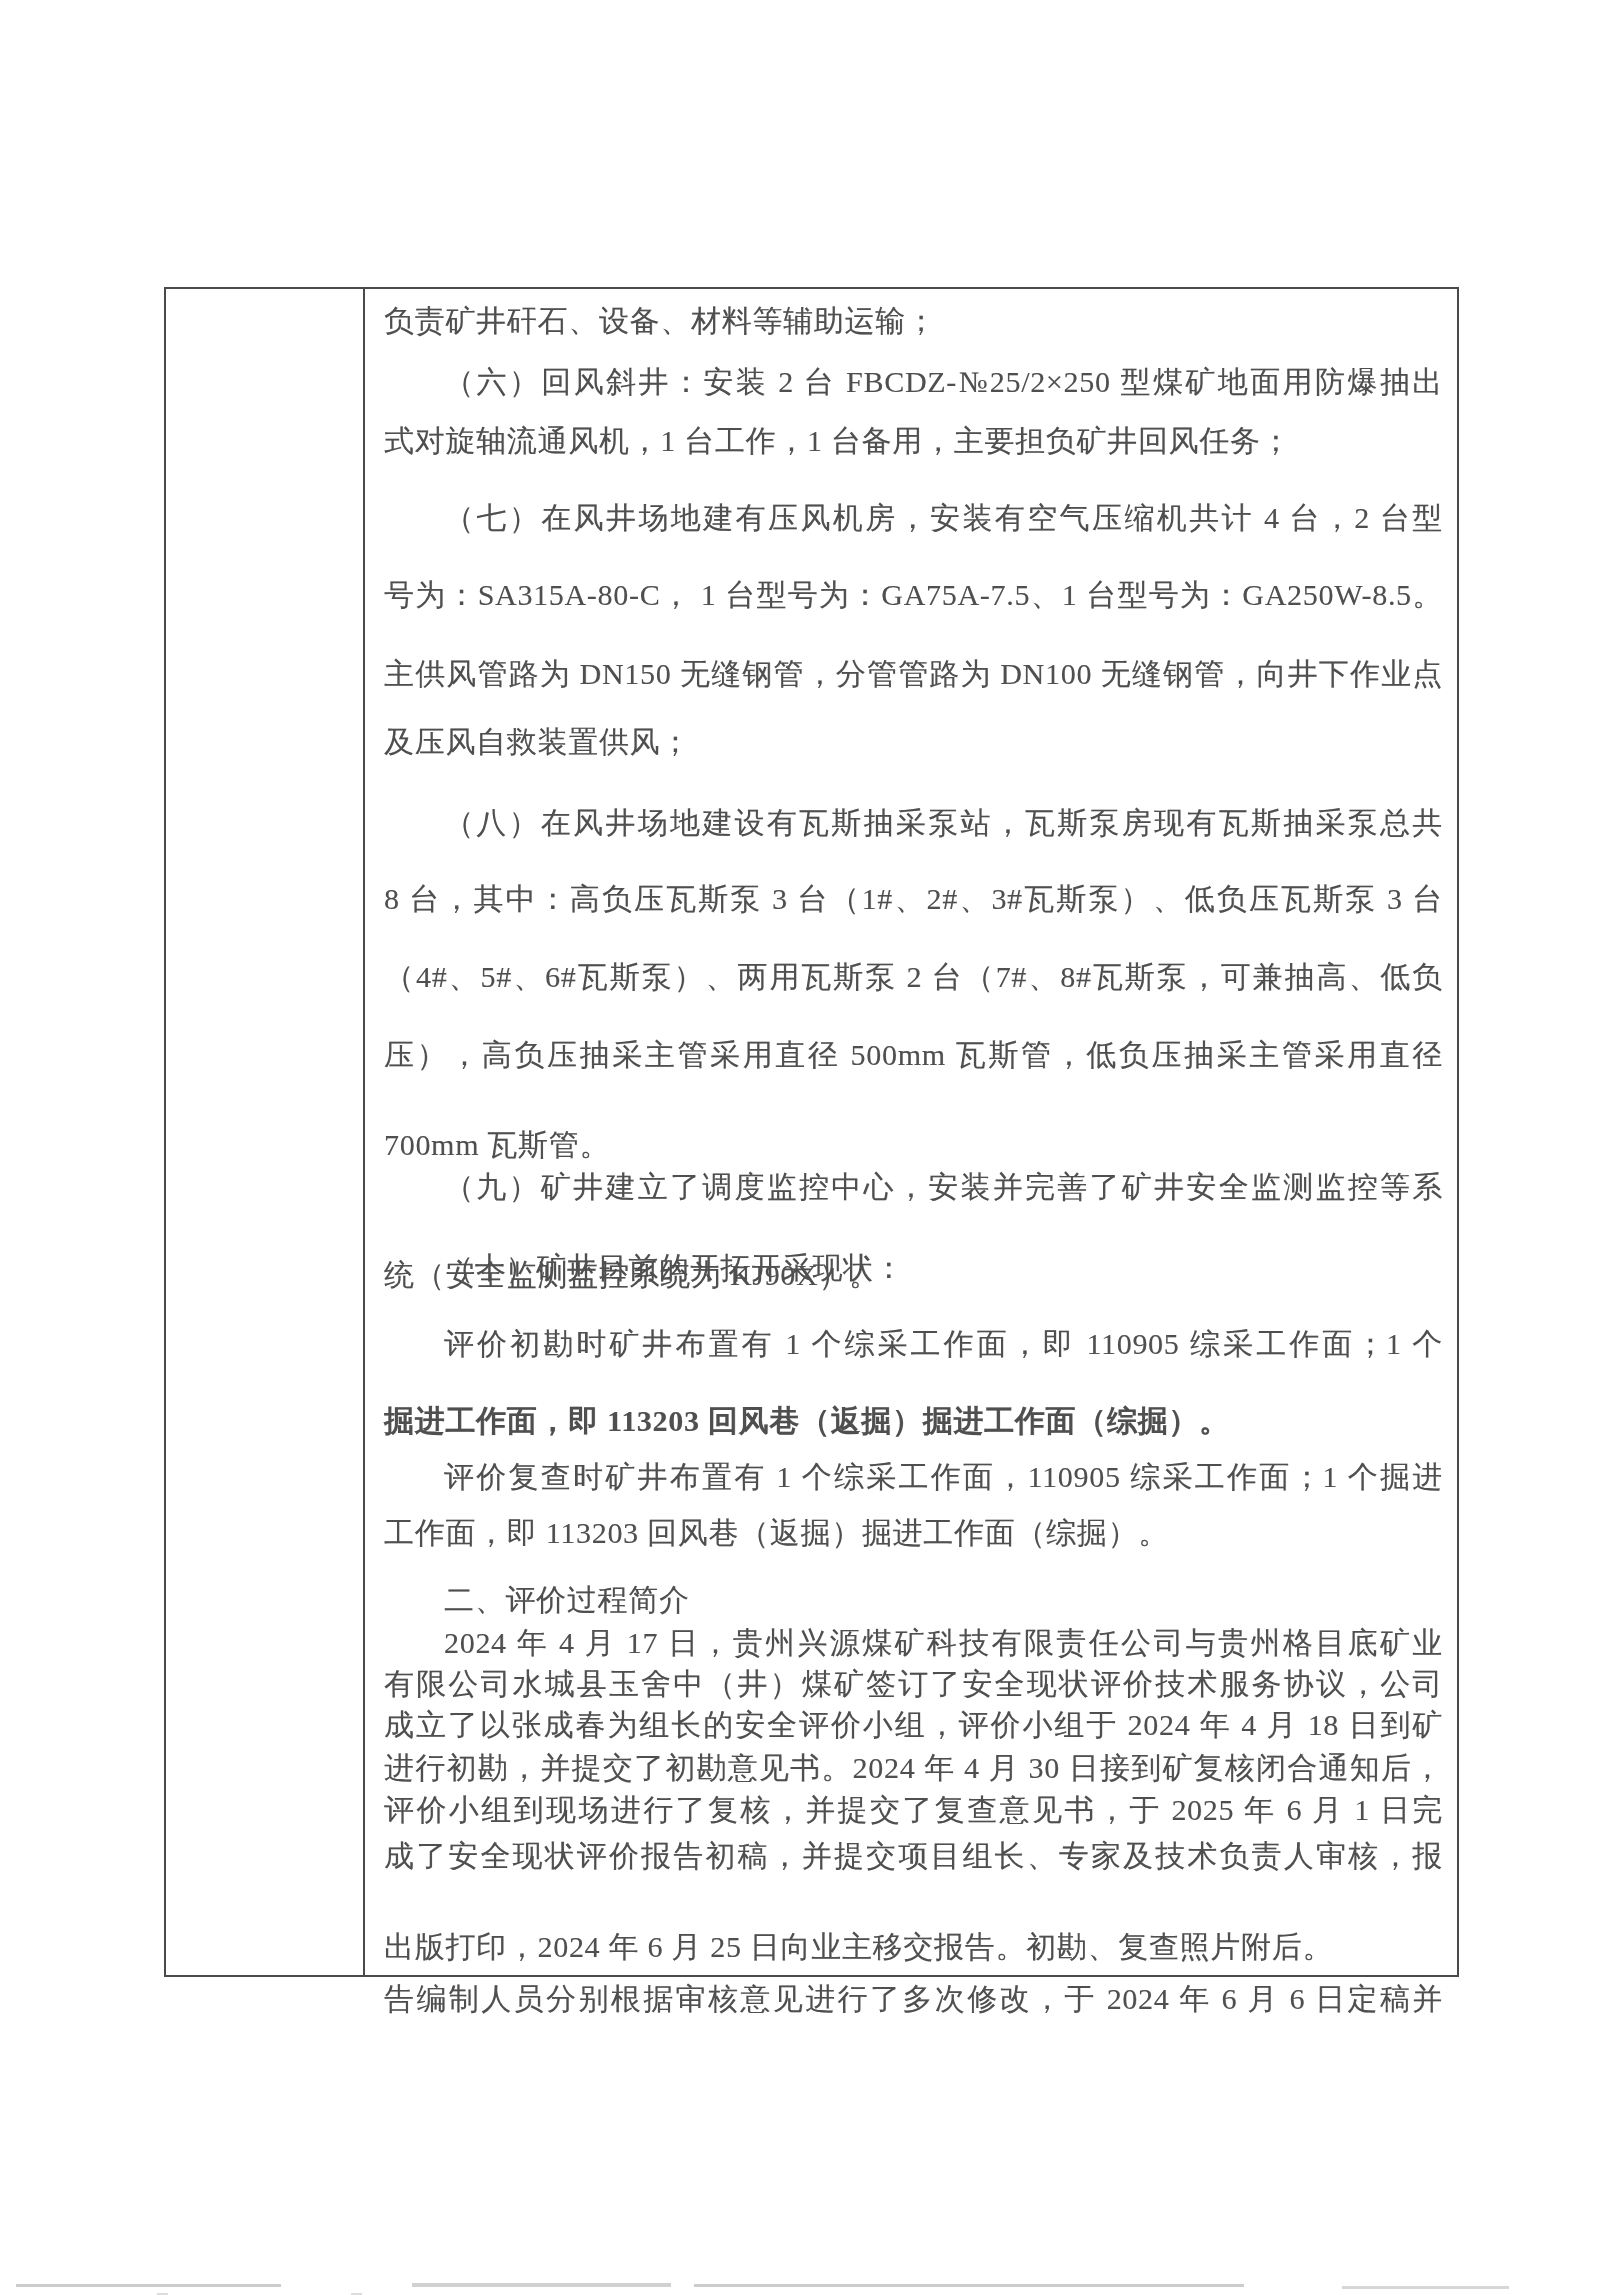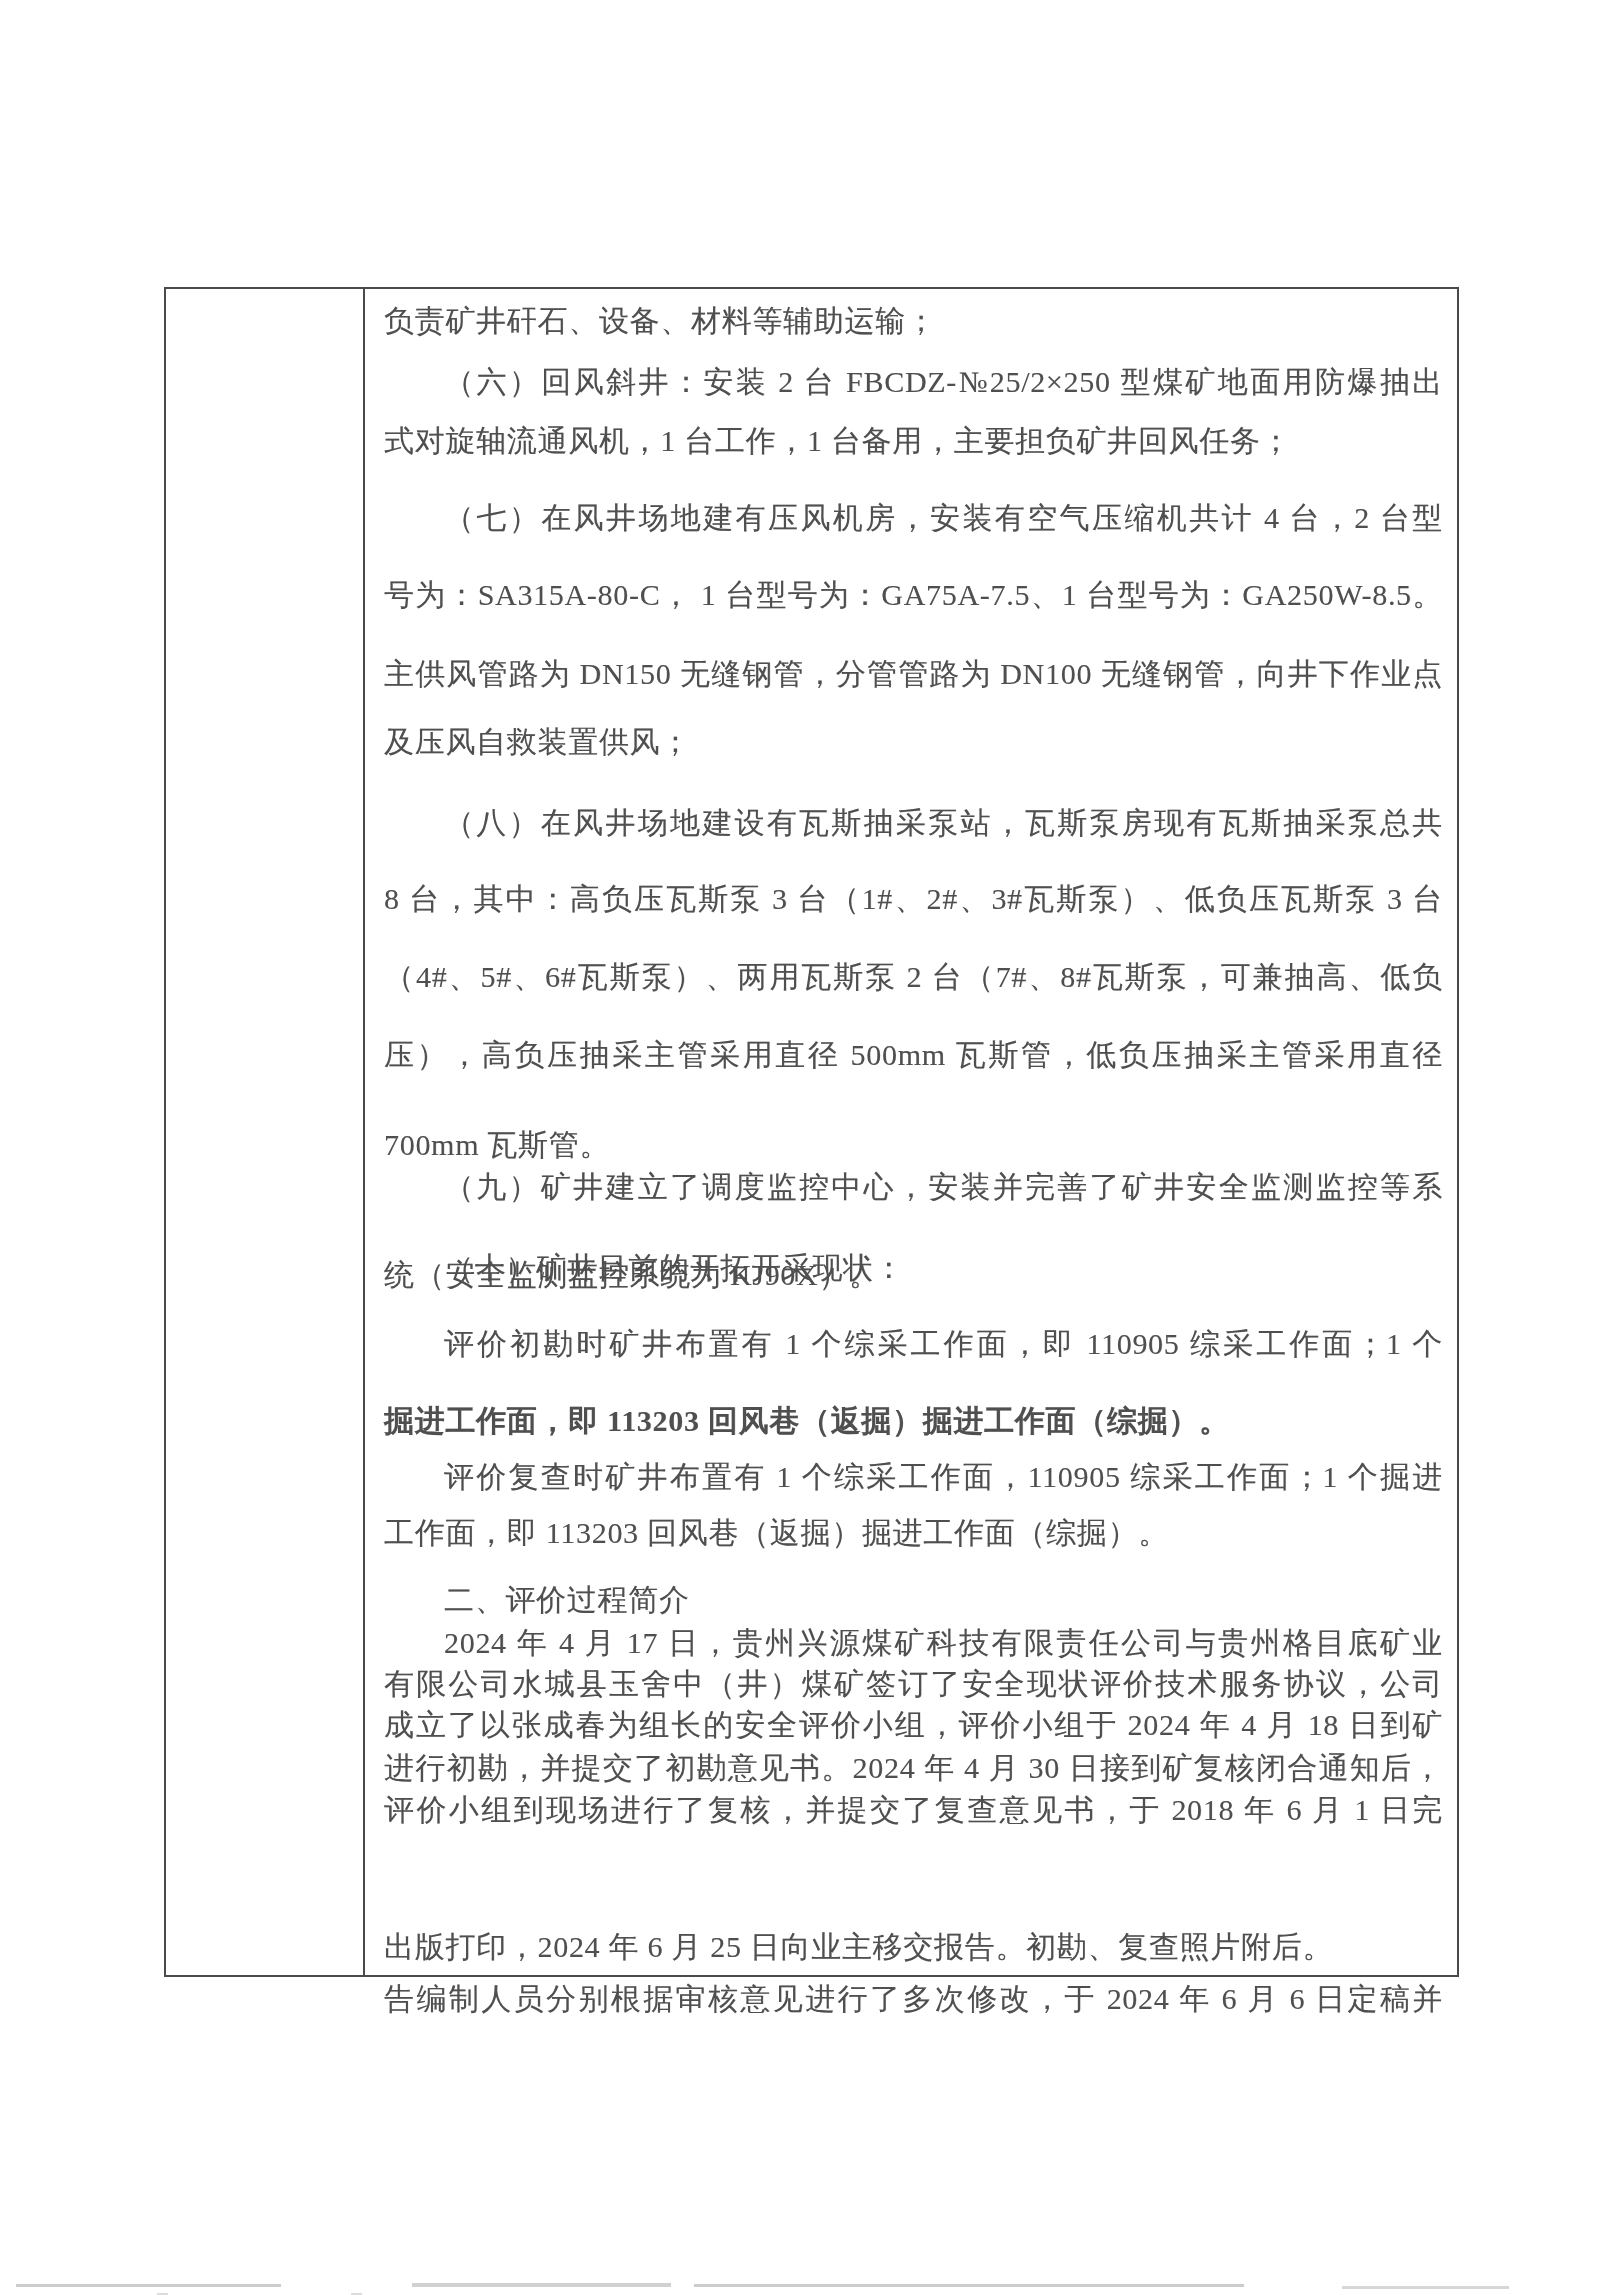--- a/index.html
+++ b/index.html
@@ -83,21 +83,22 @@
       <div class="line indent" style="top: 1249px;">（十）矿井目前的开拓开采现状：</div>
       <div class="line justify indent" style="top: 1325px;">评价初勘时矿井布置有 1 个综采工作面，即 110905 综采工作面；1 个</div>
       <div class="line" style="top: 1402px; font-weight: bold;">掘进工作面，即 113203 回风巷（返掘）掘进工作面（综掘）。</div>
       <div class="line justify indent" style="top: 1458px;">评价复查时矿井布置有 1 个综采工作面，110905 综采工作面；1 个掘进</div>
       <div class="line" style="top: 1514px;">工作面，即 113203 回风巷（返掘）掘进工作面（综掘）。</div>
       <div class="line indent" style="top: 1581px;">二、评价过程简介</div>
       <div class="line justify indent" style="top: 1624px;">2024 年 4 月 17 日，贵州兴源煤矿科技有限责任公司与贵州格目底矿业</div>
       <div class="line justify" style="top: 1665px;">有限公司水城县玉舍中（井）煤矿签订了安全现状评价技术服务协议，公司</div>
       <div class="line justify" style="top: 1706px;">成立了以张成春为组长的安全评价小组，评价小组于 2024 年 4 月 18 日到矿</div>
       <div class="line justify" style="top: 1749px;">进行初勘，并提交了初勘意见书。2024 年 4 月 30 日接到矿复核闭合通知后，</div>
-      <div class="line justify" style="top: 1791px;">评价小组到现场进行了复核，并提交了复查意见书，于 2018 年 6 月 1 日完</div>
+      <div class="line justify" style="top: 1791px;">评价小组到现场进行了复核，并提交了复查意见书，于 2025 年 6 月 1 日完</div>
+      <div class="line justify" style="top: 1837px;">成了安全现状评价报告初稿，并提交项目组长、专家及技术负责人审核，报</div>
       <div class="line justify" style="top: 1980px;">告编制人员分别根据审核意见进行了多次修改，于 2024 年 6 月 6 日定稿并</div>
       <div class="line" style="top: 1928px;">出版打印，2024 年 6 月 25 日向业主移交报告。初勘、复查照片附后。</div>
     </div>
 
   <div id="artifact-layer">
 
   <div class="artifact" style="left: 16.4px; top: 2284px; width: 265px; height: 3.3px; opacity: 0.5;"></div>
       <div class="artifact" style="left: 412px; top: 2283px; width: 259px; height: 3.9px; opacity: 0.45;"></div>
       <div class="artifact" style="left: 694px; top: 2284px; width: 550px; height: 3.3px; opacity: 0.5;"></div>
       <div class="artifact" style="left: 1342px; top: 2286px; width: 167px; height: 2.6px; opacity: 0.4;"></div>

